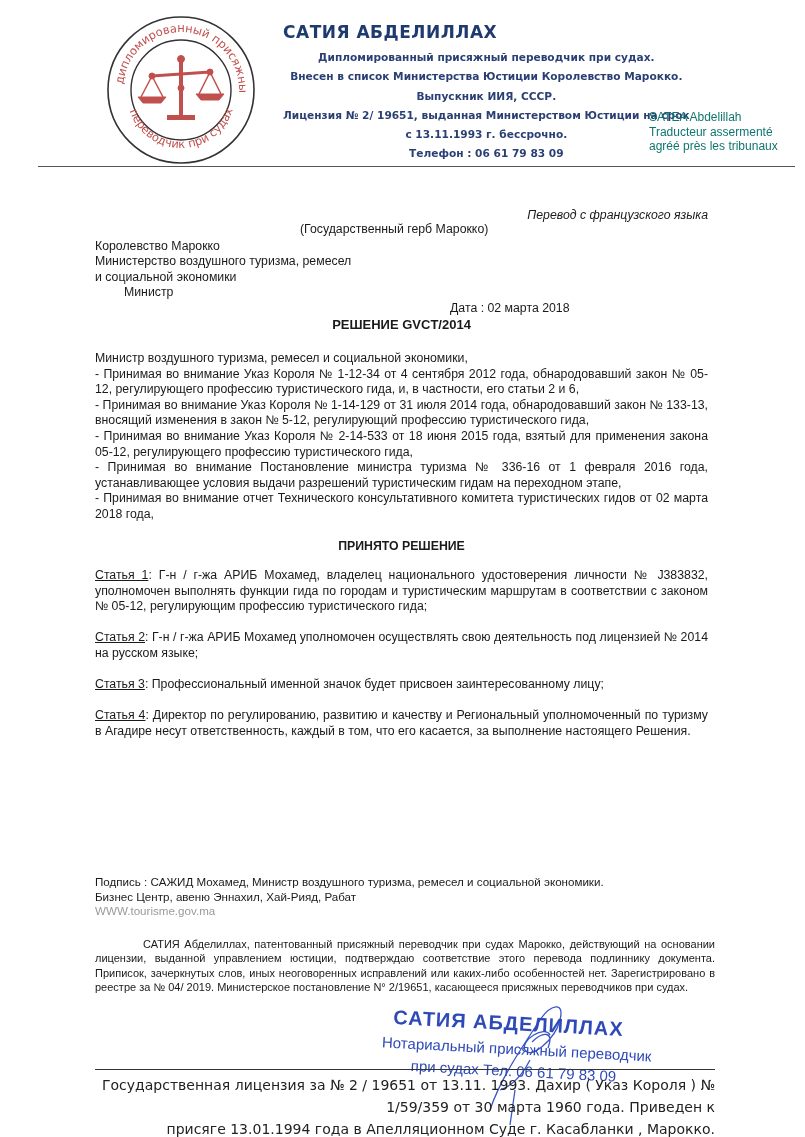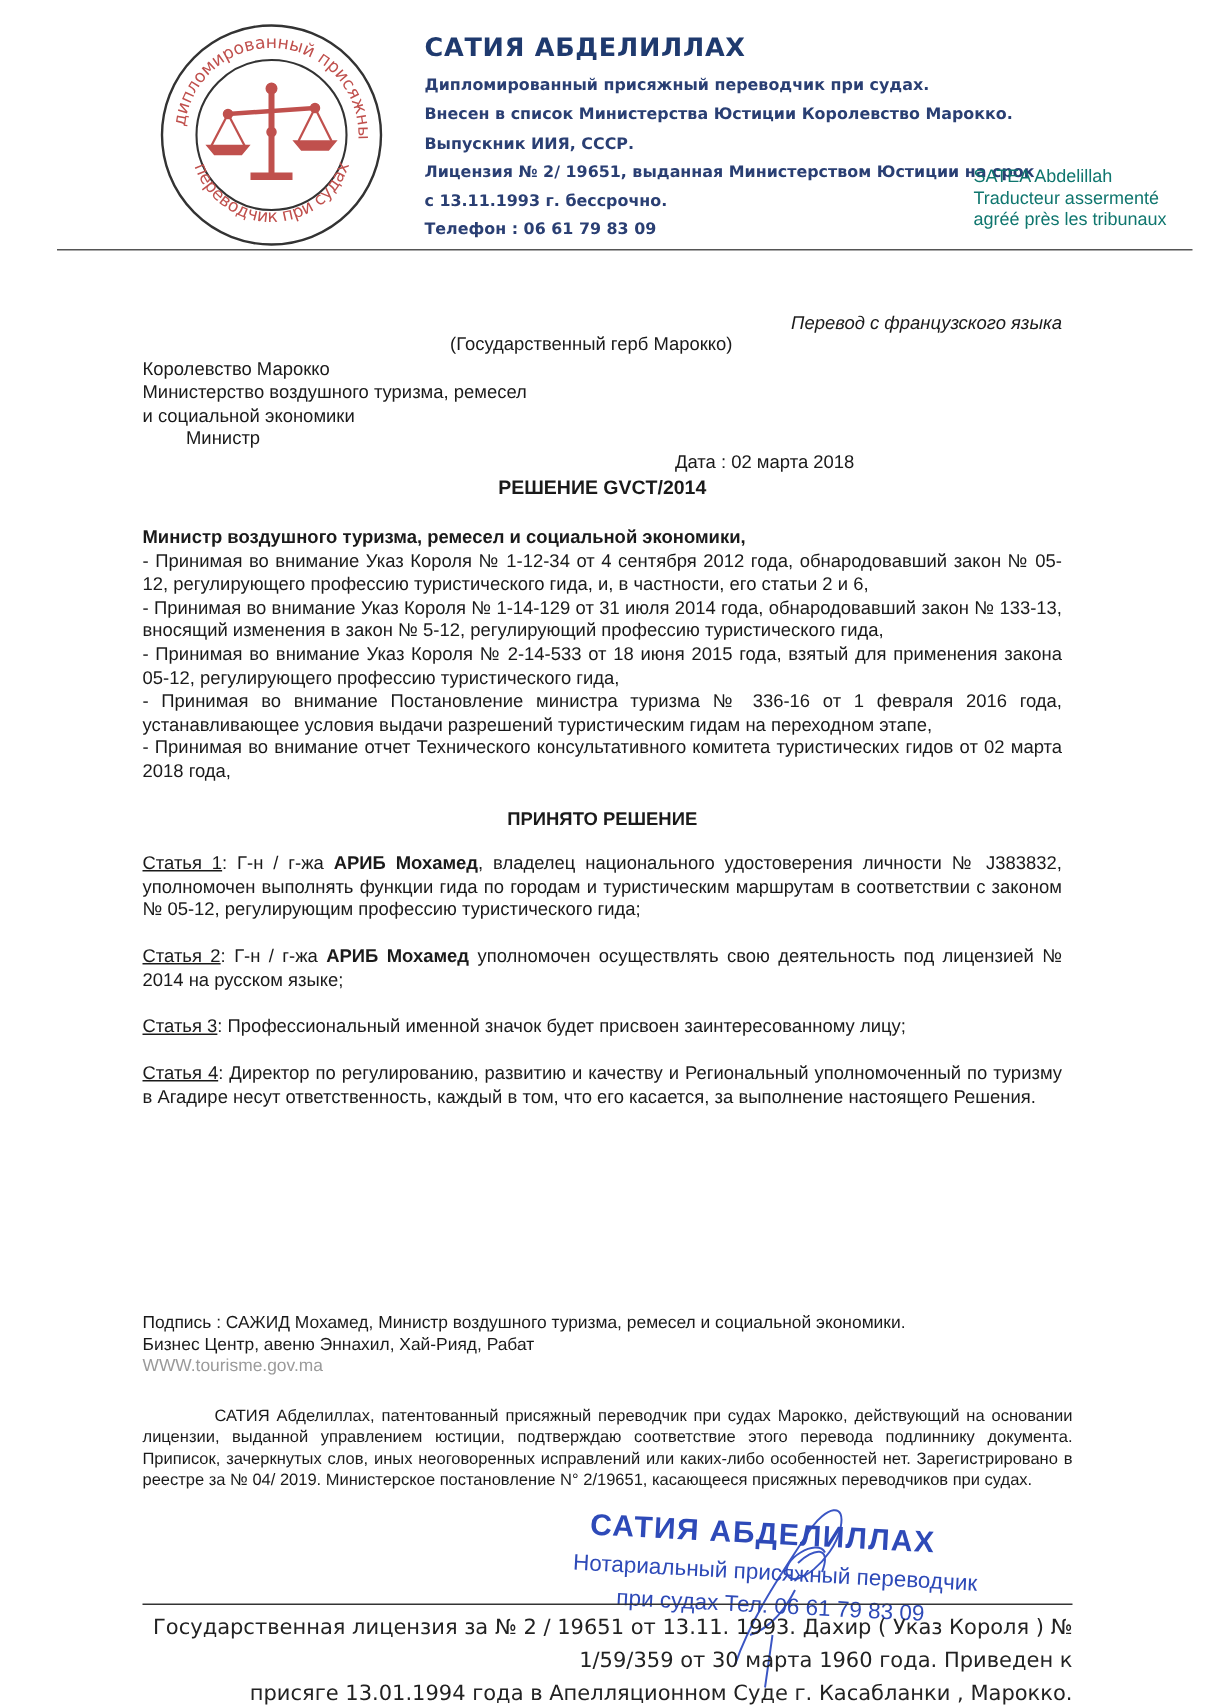--- a/index.html
+++ b/index.html
@@ -4,35 +4,35 @@
 <style>
   html, body { margin: 0; padding: 0; background: #ffffff; }
   body { width: 805px; height: 1137px; position: relative; overflow: hidden;
          font-family: "Liberation Sans", sans-serif; color: #1a1a1a; }
   .abs { position: absolute; }
 
   
   .seal { left: 105px; top: 14px; width: 152px; height: 152px; }
   .lh-name { left: 283px; top: 22px; font-size: 17px; font-weight: bold; color: #1f3a6e; letter-spacing: 0.5px; font-family: "DejaVu Sans", sans-serif; }
   .lh-lines { left: 283px; top: 48px; font-size: 10.6px; font-weight: bold; color: #2a3f73; line-height: 19.3px; font-family: "DejaVu Sans", sans-serif; }
-  .lh-lines div { white-space: nowrap; }
+  .lh-lines div { white-space: nowrap; text-align: center; }
   .lh-fr { left: 649px; top: 110px; font-size: 12px; color: #0f766e; line-height: 14.5px; }
   .lh-rule { left: 38px; top: 166px; width: 757px; height: 0; border-top: 1.5px solid #555; }
 
   
   .doc { font-size: 12.3px; line-height: 15.6px; color: #1a1a1a; }
   .translation-note { left: 400px; top: 208px; width: 308px; text-align: right; font-style: italic; }
   .coat { left: 300px; top: 222px; }
   .sender { left: 95px; top: 239px; line-height: 15.4px; }
   .sender .indent { padding-left: 29px; }
   .date { left: 450px; top: 301px; width: 258px; text-align: left; }
   .title { left: 95px; top: 317px; width: 613px; text-align: center; font-weight: bold; font-size: 13px; }
   .main { left: 95px; top: 351px; width: 613px; text-align: justify; }
   .main p { margin: 0; }
-  .bold { font-weight: bold; }
+  .bold { font-weight: normal; }
   .decided { text-align: center; font-weight: bold; margin: 16px 0 14px 0 !important; }
   .article { margin-bottom: 15.5px !important; }
   .art-label { text-decoration: underline; font-weight: normal; }
   .signature { left: 95px; top: 875px; width: 613px; font-size: 11.6px; line-height: 14.6px; }
   .website { color: #9a9a9a; }
 
   .cert { left: 95px; top: 937px; width: 620px; font-size: 11px; line-height: 14.3px; text-indent: 48px; text-align: justify; }
 
   .stamp { left: 376px; top: 1005px; width: 300px; color: #2e4ab8; transform: rotate(3deg); transform-origin: left top; }
   .stamp-name { font-size: 20px; font-weight: bold; letter-spacing: 1px; padding-left: 18px; }

